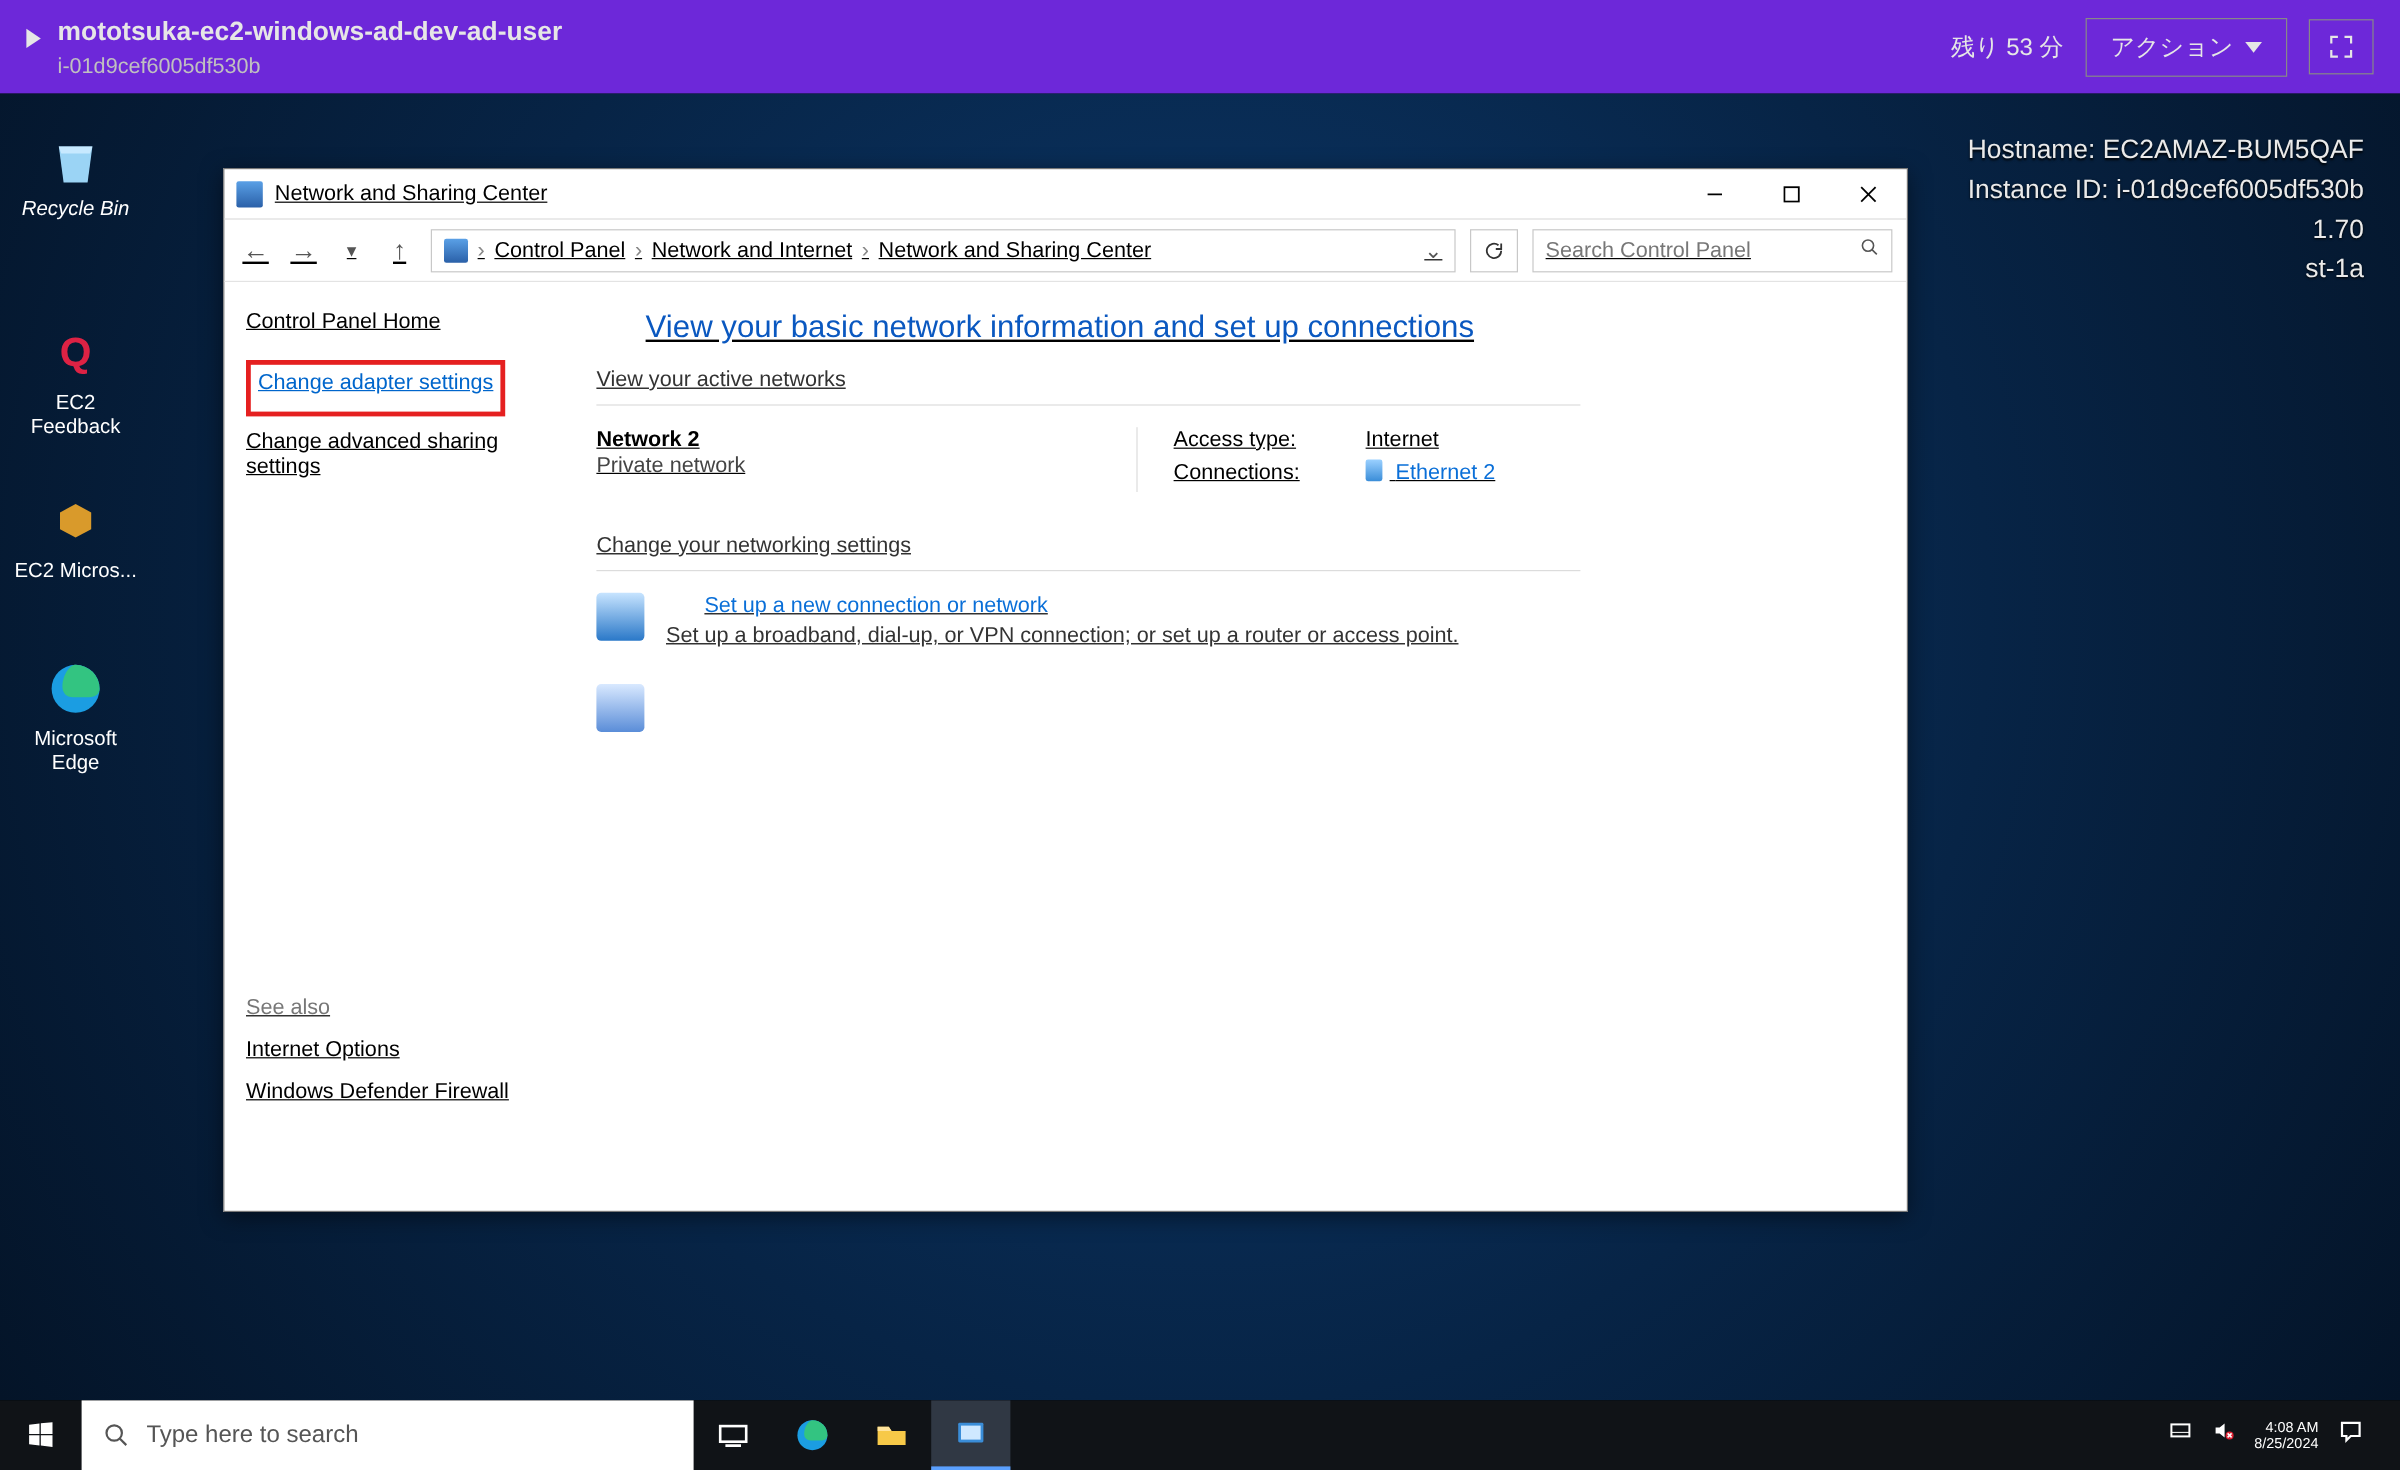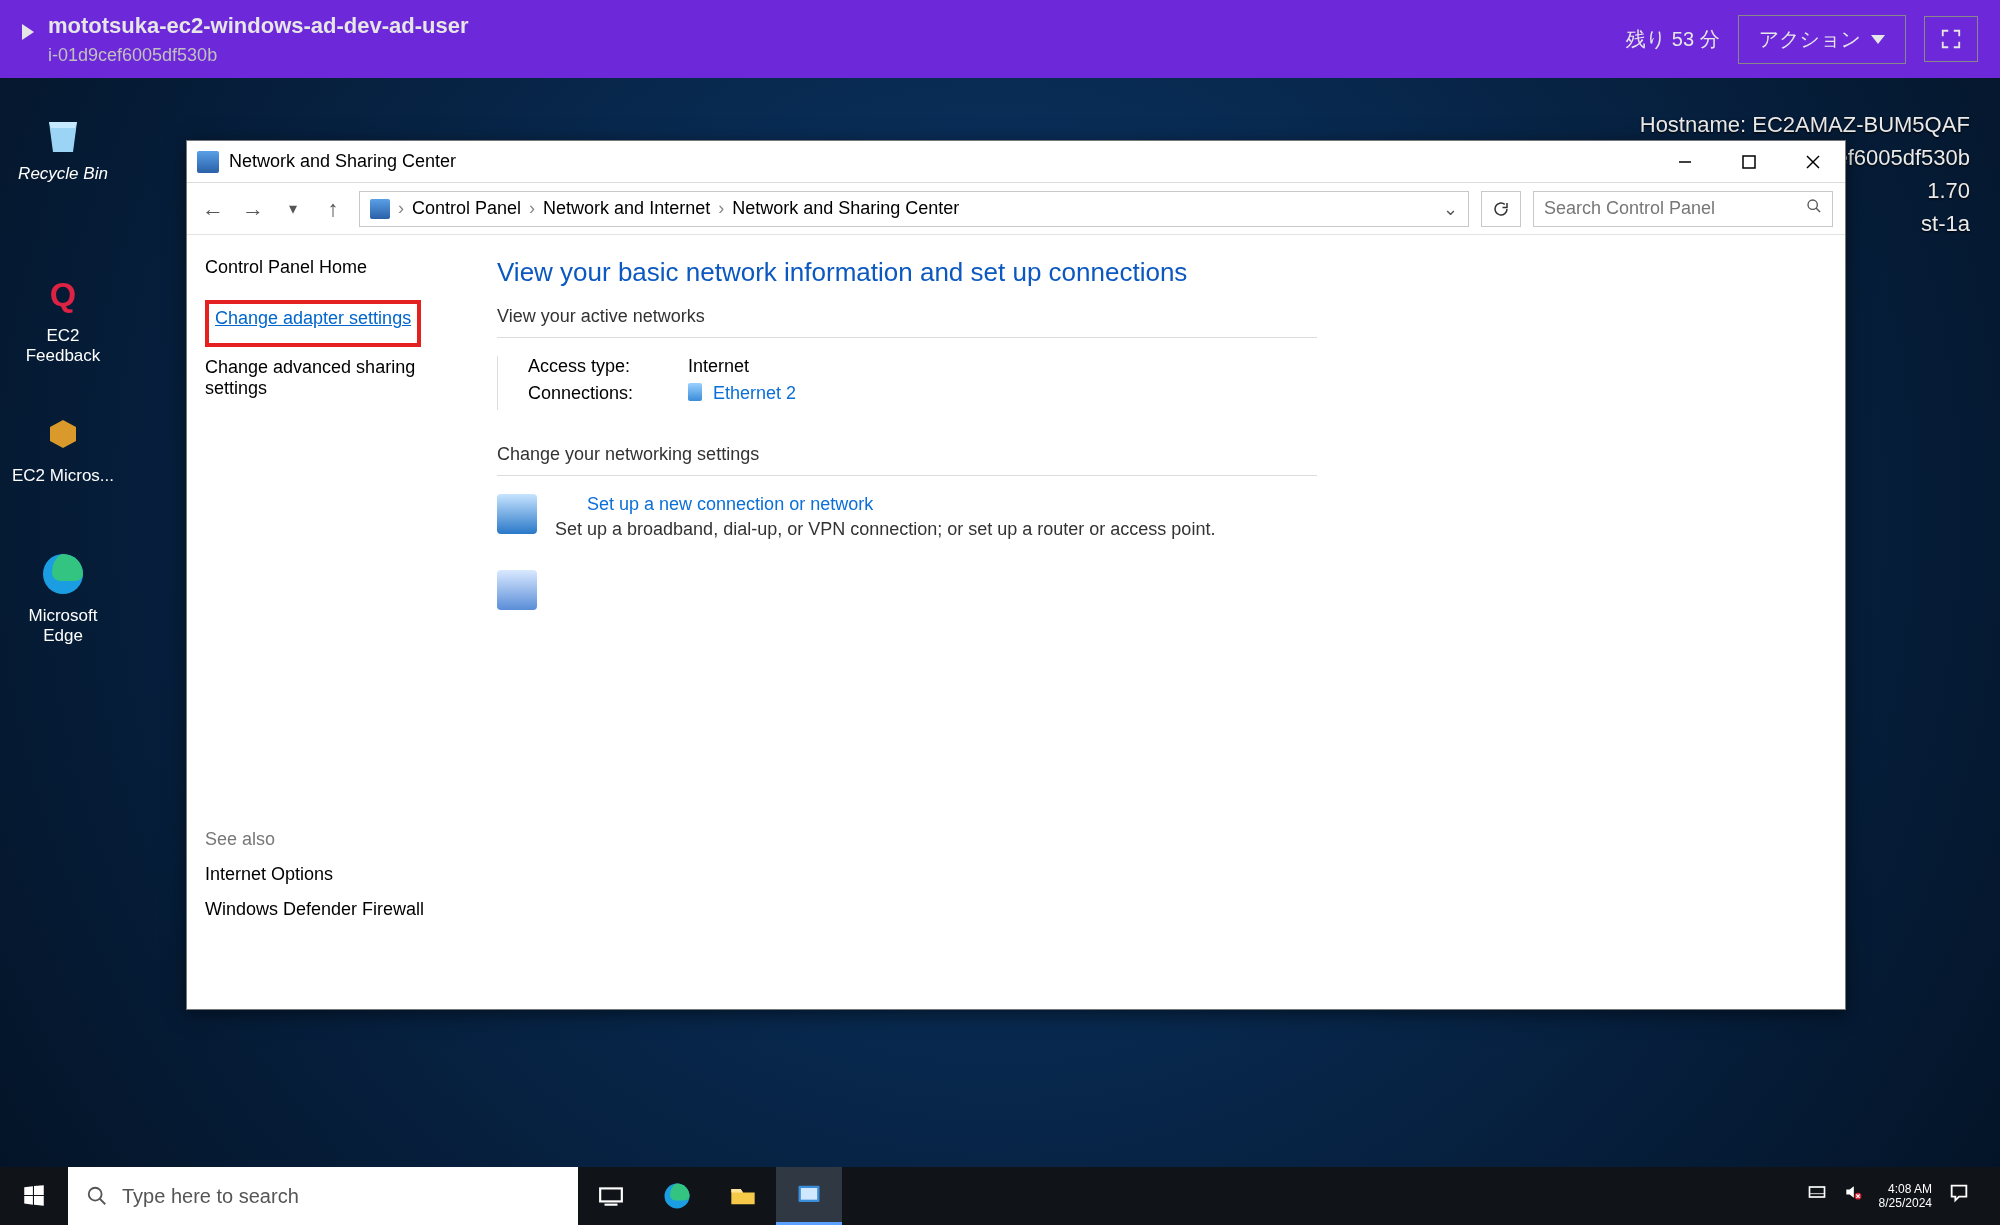--- a/index.html
+++ b/index.html
@@ -34,23 +34,23 @@
   .desktop-icon .ic { width: 52px; height: 52px; margin: 0 auto 6px; display: flex; align-items: center; justify-content: center; }
   .di-recycle { top: 28px; left: 8px; font-style: italic; }
   .di-ec2fb   { top: 190px; left: 8px; }
   .di-ec2ms   { top: 330px; left: 8px; }
   .di-edge    { top: 470px; left: 8px; }
 
   .host-info { position: absolute; top: 30px; right: 30px; text-align: left; font-size: 22px; line-height: 1.5; color: #eaeaea; text-shadow: 0 1px 2px #000; }
 
   
   .cp-window {
-    position: absolute; top: 62px; left: 186px; width: 1660px; height: 870px;
+    position: absolute; top: 62px; left: 186px; width: 1404px; height: 870px;
     background: #fff; color: #000; border: 1px solid #777; box-shadow: 0 4px 18px rgba(0,0,0,.5);
-    display: flex; flex-direction: column;
+    display: flex; flex-direction: column; text-decoration: underline;
   }
   .cp-titlebar { height: 42px; display: flex; align-items: center; padding-left: 10px; font-size: 18px; border-bottom: 1px solid #ddd; }
   .cp-titlebar .ico { width: 22px; height: 22px; margin-right: 10px; background: linear-gradient(#5aa0e6,#2a60a8); border-radius: 2px; }
   .cp-titlebar .wctrl { margin-left: auto; display: flex; }
   .cp-titlebar .wbtn { width: 64px; height: 42px; display: flex; align-items: center; justify-content: center; cursor: pointer; }
 
   .cp-nav { height: 52px; display: flex; align-items: center; gap: 12px; padding: 0 12px; border-bottom: 1px solid #e3e3e3; font-size: 18px; }
   .cp-nav .arrow { width: 28px; text-align: center; color: #555; cursor: pointer; font-size: 22px; }
   .cp-nav .addr { flex: 1; border: 1px solid #c8c8c8; height: 36px; display: flex; align-items: center; padding: 0 10px; gap: 8px; }
   .cp-nav .addr .ico { width: 20px; height: 20px; background: linear-gradient(#5aa0e6,#2a60a8); border-radius: 2px; }
@@ -65,21 +65,21 @@
   .cp-side { width: 280px; padding: 22px 18px; font-size: 18px; }
   .cp-side .home { color: #000; margin-bottom: 22px; cursor: pointer; }
   .cp-side .link { color: #0066cc; text-decoration: underline; cursor: pointer; margin-bottom: 10px; display: inline-block; }
   .cp-side .hl { border: 4px solid #e52020; padding: 4px 6px; display: inline-block; }
   .cp-side .plain { color: #000; margin-top: 10px; cursor: pointer; }
   .cp-side .seealso { margin-top: 430px; }
   .cp-side .seealso .hdr { color: #777; margin-bottom: 14px; }
   .cp-side .seealso div { margin-bottom: 14px; cursor: pointer; }
 
   .cp-main { flex: 1; padding: 22px 30px; font-size: 18px; }
-  .cp-main h1 { color: #0a58c0; font-weight: 400; font-size: 26px; margin-bottom: 18px; }
+  .cp-main h1 { color: #0a58c0; font-weight: 400; font-size: 26px; margin-bottom: 18px; margin-left: 41px; }
   .section-label { color: #333; margin-bottom: 10px; }
   .rule { border-bottom: 1px solid #dcdcdc; margin: 10px 0 18px; width: 820px; }
   .netrow { display: flex; gap: 60px; }
   .netrow .left b { display: block; }
   .netrow .left span { color: #444; }
   .netrow .right { border-left: 1px solid #dcdcdc; padding-left: 30px; }
   .kv { display: flex; gap: 20px; margin-bottom: 6px; }
   .kv .k { width: 140px; }
   .kv .v a { color: #0a6fd8; text-decoration: none; cursor: pointer; }
   .kv .nic { width: 14px; height: 18px; background: linear-gradient(#9ad0ff,#3a8dd8); border-radius: 2px; display: inline-block; margin-right: 6px; vertical-align: -2px; }
@@ -237,20 +237,24 @@
           <div>Windows Defender Firewall</div>
         </div>
       </div>
 
       <div class="cp-main">
         <h1>View your basic network information and set up connections</h1>
         <div class="section-label">View your active networks</div>
         <div class="rule"></div>
 
         <div class="netrow">
+          <div class="left" style="width:390px">
+            <b>Network 2</b>
+            <span>Private network</span>
+          </div>
           <div class="right">
             <div class="kv">
               <span class="k">Access type:</span>
               <span class="v">Internet</span>
             </div>
             <div class="kv">
               <span class="k">Connections:</span>
               <span class="v">
                 <span class="nic"></span>
                 <a>Ethernet 2</a>

